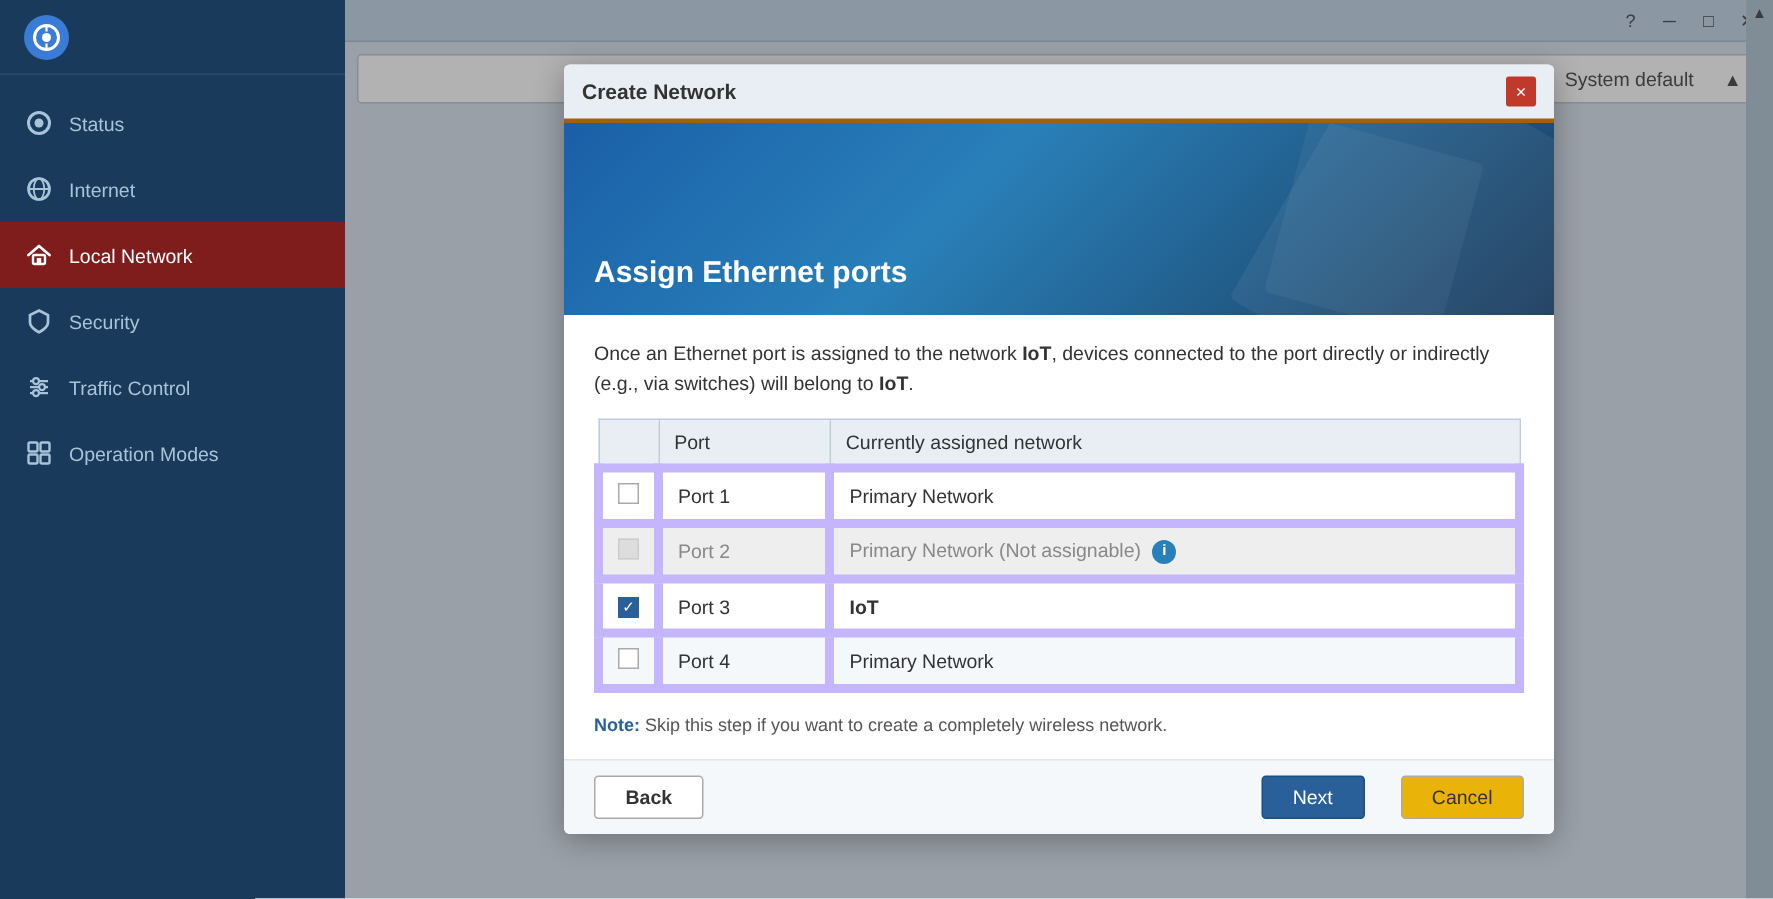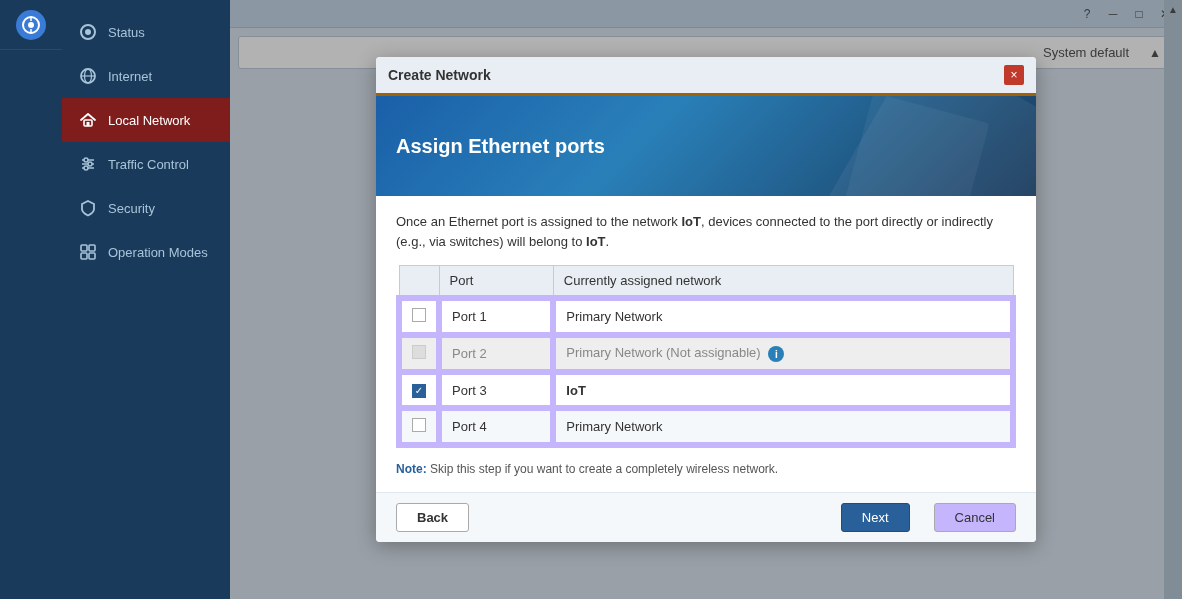--- a/index.html
+++ b/index.html
@@ -13,21 +13,21 @@
       display: flex;
     }
 
     
     .sidebar {
       width: 230px;
       min-width: 230px;
       background: #1a3a5c;
       height: 100%;
       display: flex;
-      flex-direction: row;
+      flex-direction: column;
       padding-top: 0;
     }
     .sidebar-header {
       background: #1a3a5c;
       padding: 14px 16px;
       display: flex;
       align-items: center;
       gap: 10px;
       border-bottom: 1px solid #2a4a6c;
       height: 50px;
@@ -151,24 +151,24 @@
       align-items: center;
       justify-content: center;
       color: white;
       cursor: pointer;
       font-size: 12px;
       line-height: 1;
     }
 
     
     .modal-header-img {
-      height: 100px;
+      height: 128px;
       background: linear-gradient(135deg, #1a5fa8 0%, #2980b9 40%, #1a3a5c 100%);
       display: flex;
-      align-items: center;
+      align-items: flex-end;
       padding: 16px 20px;
       position: relative;
       overflow: hidden;
     }
     .modal-header-img::before {
       content: '';
       position: absolute;
       top: -20px; right: -20px;
       width: 200px; height: 200px;
       background: rgba(255,255,255,0.06);
@@ -316,21 +316,21 @@
       border-color: #aaa;
       color: #333;
       font-weight: bold;
     }
     .btn-next {
       background: #2a6099;
       color: white;
       border-color: #1a5080;
     }
     .btn-cancel {
-      background: #c4b5fd;
+      background: #eab308;
       border-color: #aaa;
       color: #333;
     }
     .footer-right {
       display: flex;
       gap: 24px;
     }
 
     
     .right-panel {
@@ -412,48 +412,48 @@
 
     <div class="nav-item active">
       <div class="nav-icon">
         <svg width="18" height="18" viewBox="0 0 18 18">
           <path d="M2 9 L9 3 L16 9" fill="none" stroke="white" stroke-width="1.8" stroke-linecap="round" stroke-linejoin="round"></path>
           <rect x="5" y="9" width="8" height="6" rx="1" fill="none" stroke="white" stroke-width="1.6"></rect>
           <rect x="7.5" y="11" width="3" height="4" fill="white"></rect>
         </svg>
       </div>
       <span class="nav-label">Local Network</span>
+    </div>
+
+    <div class="nav-item">
+      <div class="nav-icon">
+        <svg width="18" height="18" viewBox="0 0 18 18">
+          <path d="M9 2 L15 5 L15 10 C15 13.5 9 16.5 9 16.5 C9 16.5 3 13.5 3 10 L3 5 Z" fill="none" stroke="#a8c4d8" stroke-width="1.8"></path>
+        </svg>
+      </div>
+      <span class="nav-label">Security</span>
     </div>
 
     <div class="nav-item">
       <div class="nav-icon">
         <svg width="18" height="18" viewBox="0 0 18 18">
           <line x1="3" y1="5" x2="15" y2="5" stroke="#a8c4d8" stroke-width="1.5"></line>
           <line x1="3" y1="9" x2="15" y2="9" stroke="#a8c4d8" stroke-width="1.5"></line>
           <line x1="3" y1="13" x2="15" y2="13" stroke="#a8c4d8" stroke-width="1.5"></line>
           <circle cx="7" cy="5" r="2" fill="#1a3a5c" stroke="#a8c4d8" stroke-width="1.5"></circle>
           <circle cx="11" cy="9" r="2" fill="#1a3a5c" stroke="#a8c4d8" stroke-width="1.5"></circle>
           <circle cx="7" cy="13" r="2" fill="#1a3a5c" stroke="#a8c4d8" stroke-width="1.5"></circle>
         </svg>
       </div>
       <span class="nav-label">Traffic Control</span>
     </div>
 
     <div class="nav-item">
       <div class="nav-icon">
         <svg width="18" height="18" viewBox="0 0 18 18">
-          <path d="M9 2 L15 5 L15 10 C15 13.5 9 16.5 9 16.5 C9 16.5 3 13.5 3 10 L3 5 Z" fill="none" stroke="#a8c4d8" stroke-width="1.8"></path>
-        </svg>
-      </div>
-      <span class="nav-label">Security</span>
-    </div>
-
-    <div class="nav-item">
-      <div class="nav-icon">
-        <svg width="18" height="18" viewBox="0 0 18 18">
           <rect x="2" y="2" width="6" height="6" rx="1" fill="none" stroke="#a8c4d8" stroke-width="1.6"></rect>
           <rect x="10" y="2" width="6" height="6" rx="1" fill="none" stroke="#a8c4d8" stroke-width="1.6"></rect>
           <rect x="2" y="10" width="6" height="6" rx="1" fill="none" stroke="#a8c4d8" stroke-width="1.6"></rect>
           <rect x="10" y="10" width="6" height="6" rx="1" fill="none" stroke="#a8c4d8" stroke-width="1.6"></rect>
         </svg>
       </div>
       <span class="nav-label">Operation Modes</span>
     </div>
   </nav>
 </div>

